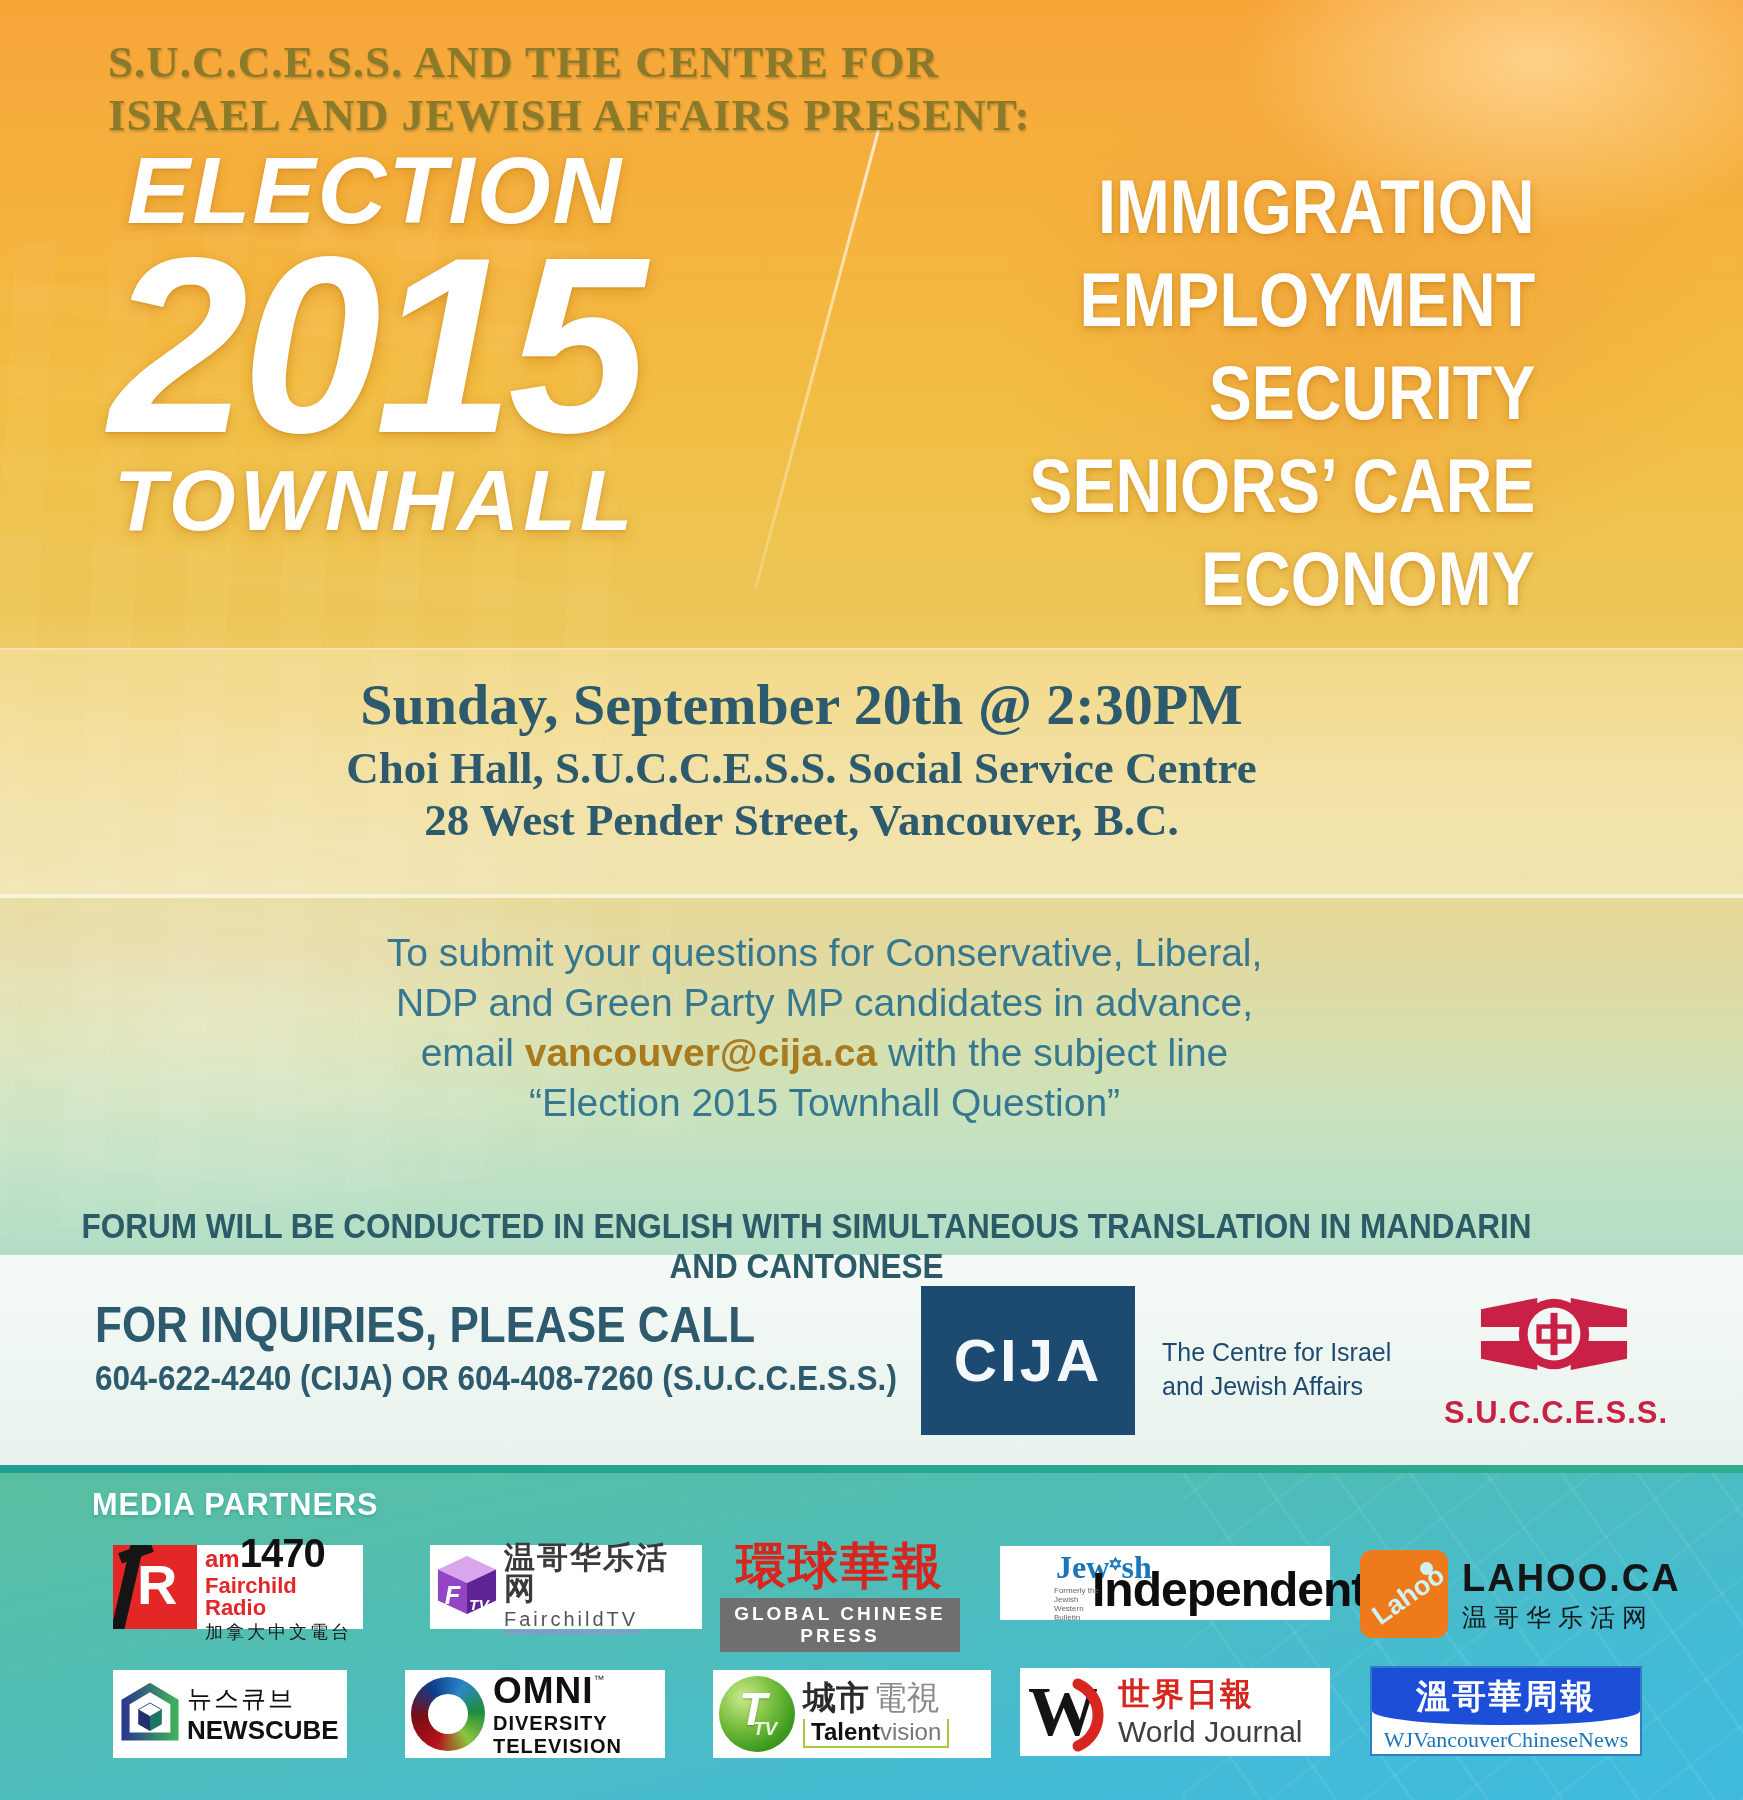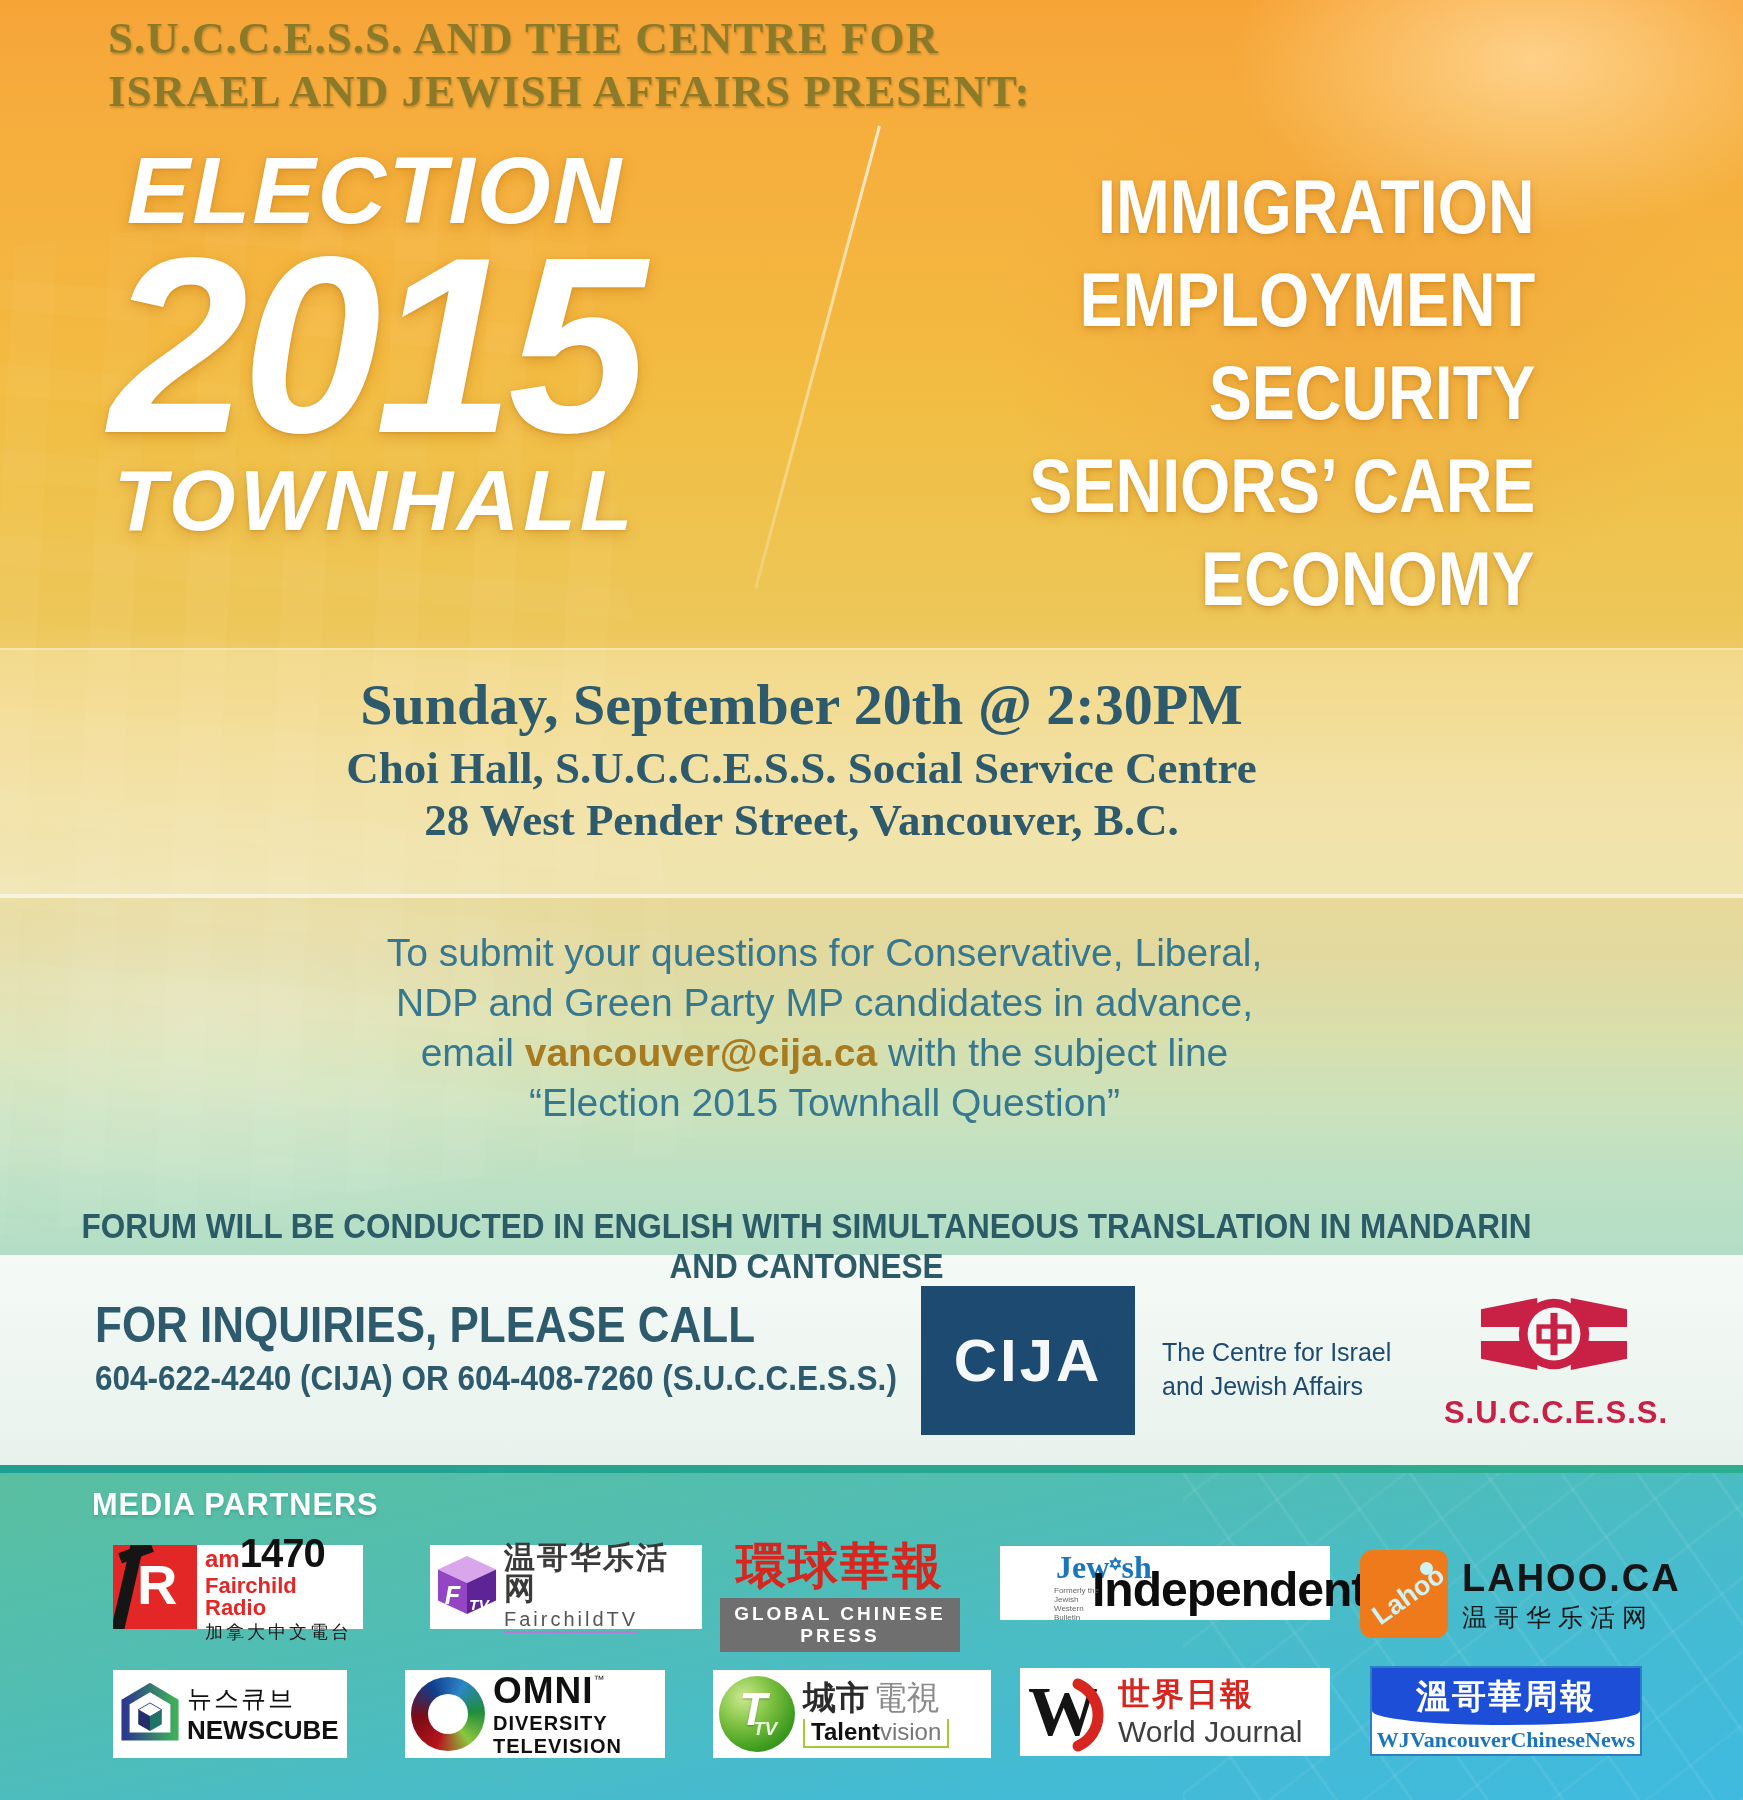--- a/index.html
+++ b/index.html
@@ -30,21 +30,21 @@
     background:linear-gradient(180deg,#F5FAF7,#E8F2ED);}
   .teal-line{position:absolute;left:0;top:1465px;width:1743px;height:8px;
     background:linear-gradient(90deg,#1F9E92,#2FAE8F);}
   .media-band{position:absolute;left:0;top:1473px;width:1743px;height:327px;
     background:linear-gradient(168deg,#5ABFA0 0%,#4FBDB7 40%,#44BBD5 75%,#3FBADF 100%);}
   .texture-media{position:absolute;right:0;top:1473px;width:560px;height:327px;opacity:.7;
     background:repeating-linear-gradient(55deg, rgba(255,255,255,.10) 0 3px, rgba(255,255,255,0) 3px 62px),
                repeating-linear-gradient(-38deg, rgba(255,255,255,.08) 0 3px, rgba(255,255,255,0) 3px 58px);}
 
   
-  .presenter{position:absolute;left:108px;top:12px;color:#8C7A2B;
+  .presenter{position:absolute;left:108px;top:36px;color:#8C7A2B;
     font-family:"Liberation Serif",serif;font-weight:700;font-size:45px;line-height:53px;
     letter-spacing:1px;text-shadow:1px 2px 2px rgba(125,95,30,.38);}
   .title-block{position:absolute;left:75px;top:140px;width:600px;text-align:center;color:#fff;
     font-style:italic;font-weight:800;
     text-shadow:0 4px 14px rgba(198,122,18,.45), 0 1px 3px rgba(185,112,20,.4);}
   .t1{font-size:95px;line-height:100px;letter-spacing:2px;}
   .t2{font-size:250px;line-height:212px;letter-spacing:-6px;}
   .t3{font-size:86px;line-height:96px;letter-spacing:4px;}
   .topics{position:absolute;top:160px;right:208px;text-align:right;color:#fff;font-weight:800;
     font-size:76px;line-height:93px;
@@ -186,21 +186,21 @@
   .wj-cn{color:#D6261F;font-weight:700;font-size:32px;letter-spacing:2px;}
   .wj-en{color:#3F3F3F;font-size:30px;margin-top:7px;}
 
   
   .card-wjn{left:1370px;top:1666px;width:272px;height:90px;display:block;border:2px solid #2E7EC2;
     padding:0;}
   .wjn-blue{width:100%;height:57px;background:#1d4ed8;display:flex;align-items:center;
     justify-content:center;border-radius:0 0 50% 50% / 0 0 14px 14px;}
   .wjn-cn{color:#fff;font-weight:800;font-size:34px;letter-spacing:2px;}
   .wjn-white{width:100%;height:29px;display:flex;align-items:center;justify-content:center;}
-  .wjn-en{color:#1B75BB;font-family:"Liberation Serif",serif;font-weight:700;font-size:22px;}
+  .wjn-en{color:#1B75BB;font-family:"Liberation Serif",serif;font-weight:400;font-size:22px;}
 </style>
 </head>
 <body>
 
 <div id="poster">
 
   <div class="bg-top"></div>
   <div class="texture-top"></div>
   <div class="date-band"></div>
   <div class="diag-line"></div>

